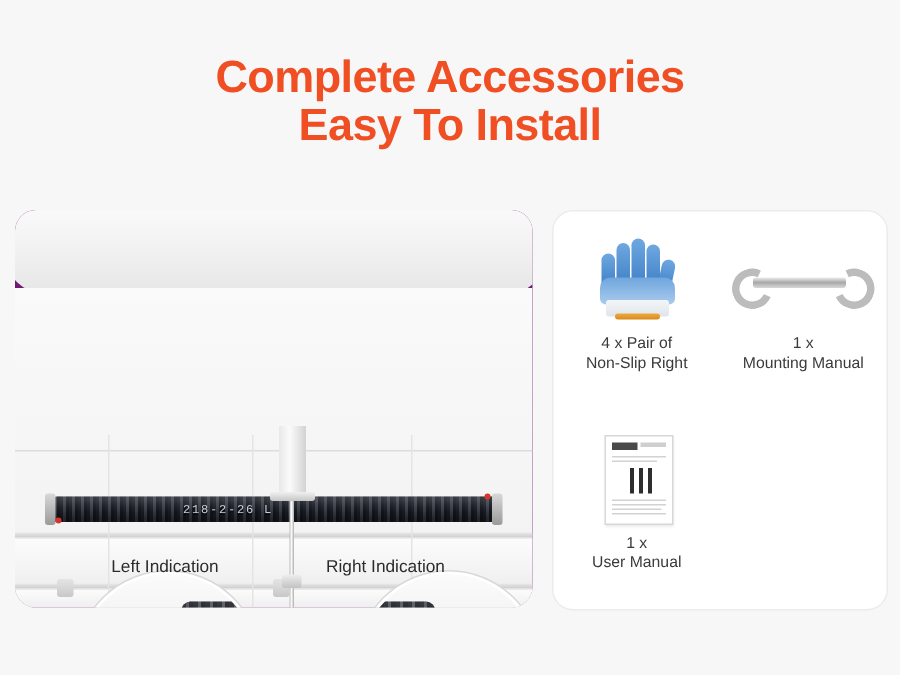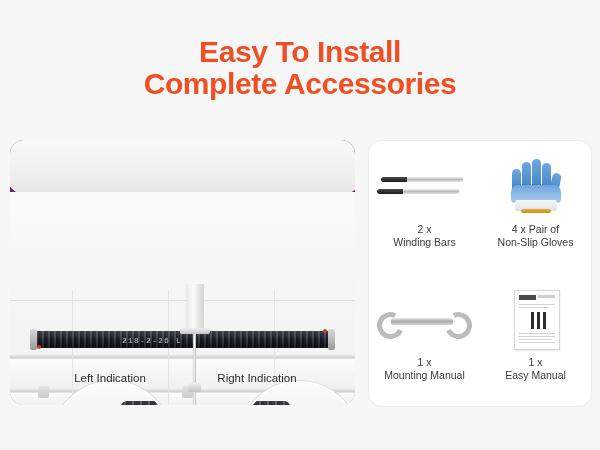--- a/index.html
+++ b/index.html
@@ -228,22 +228,22 @@
     position:absolute;left:16px;top:21px;width:15px;height:17px;
     background:repeating-linear-gradient(90deg,#2e2e2e 0 3px,#ffffff 3px 6px);
   }
 </style>
 </head>
 <body>
 
 <div class="page">
 
   <div class="title-block">
+    <div class="title-line">Complete Accessories</div>
     <div class="title-line">Easy To Install</div>
-    <div class="title-line">Complete Accessories</div>
   </div>
 
   <div class="photo-card">
     <div class="door-top"></div>
     <div class="door-body"></div>
 
     <div class="door-panel" style="top:218px;height:34px;"></div>
     <div class="door-panel" style="top:252px;height:13px;"></div>
 
     <div class="seam" style="top:160px;"></div>
@@ -284,53 +284,37 @@
   </div>
 
   <div class="caption-row">
     <div class="caption cap-r">Right Indication</div>
     <div class="caption cap-l">Left Indication</div>
   </div>
 
   <div class="acc-card">
     <div class="acc-grid">
 
-      <div class="acc-item">
-        <div class="acc-art">
-          <div class="bar" style="left:12px;top:22px;width:82px;">
-            <div class="bar-grip"></div>
-            <div class="bar-shaft"></div>
-          </div>
-          <div class="bar" style="left:8px;top:34px;width:82px;">
-            <div class="bar-grip"></div>
-            <div class="bar-shaft"></div>
-          </div>
-        </div>
-        <div class="acc-label">
-          <div>2 x</div>
-          <div>Winding Bars</div>
-        </div>
-      </div>
 
       <div class="acc-item">
         <div class="acc-art">
           <div class="glove" style="left:26px;top:2px;width:62px;height:60px;">
             <div class="finger" style="left:6px;top:12px;height:22px;"></div>
             <div class="finger" style="left:16px;top:5px;height:29px;"></div>
             <div class="finger" style="left:26px;top:2px;height:32px;"></div>
             <div class="finger" style="left:36px;top:6px;height:28px;"></div>
             <div class="finger" style="left:45px;top:16px;height:20px;transform:rotate(12deg);"></div>
             <div class="palm" style="left:5px;top:28px;width:50px;height:18px;"></div>
             <div class="cuff" style="left:9px;top:43px;width:42px;height:11px;"></div>
             <div class="cuff-trim" style="left:15px;top:52px;width:30px;"></div>
           </div>
         </div>
         <div class="acc-label">
           <div>4 x Pair of</div>
-          <div>Non-Slip Gloves</div>
+          <div>Non-Slip Right</div>
         </div>
       </div>
 
       <div class="acc-item">
         <div class="acc-art">
           <div class="wrench-shaft" style="left:22px;top:30px;width:62px;"></div>
           <div class="jaw" style="left:8px;top:24px;border-color:#bcbcbc transparent #bcbcbc #bcbcbc;transform:rotate(-20deg);"></div>
           <div class="jaw" style="left:76px;top:24px;border-color:#bcbcbc #bcbcbc #bcbcbc transparent;transform:rotate(20deg);"></div>
         </div>
         <div class="acc-label">
@@ -348,20 +332,20 @@
             <div class="manual-line" style="left:4px;top:16px;width:30px;"></div>
             <div class="manual-bars"></div>
             <div class="manual-line" style="left:4px;top:42px;width:36px;"></div>
             <div class="manual-line" style="left:4px;top:45px;width:36px;"></div>
             <div class="manual-line" style="left:4px;top:48px;width:33px;"></div>
             <div class="manual-line" style="left:4px;top:51px;width:36px;"></div>
           </div>
         </div>
         <div class="acc-label">
           <div>1 x</div>
-          <div>Easy Manual</div>
+          <div>User Manual</div>
         </div>
       </div>
 
     </div>
   </div>
 
 </div>
 
 </body></html>

